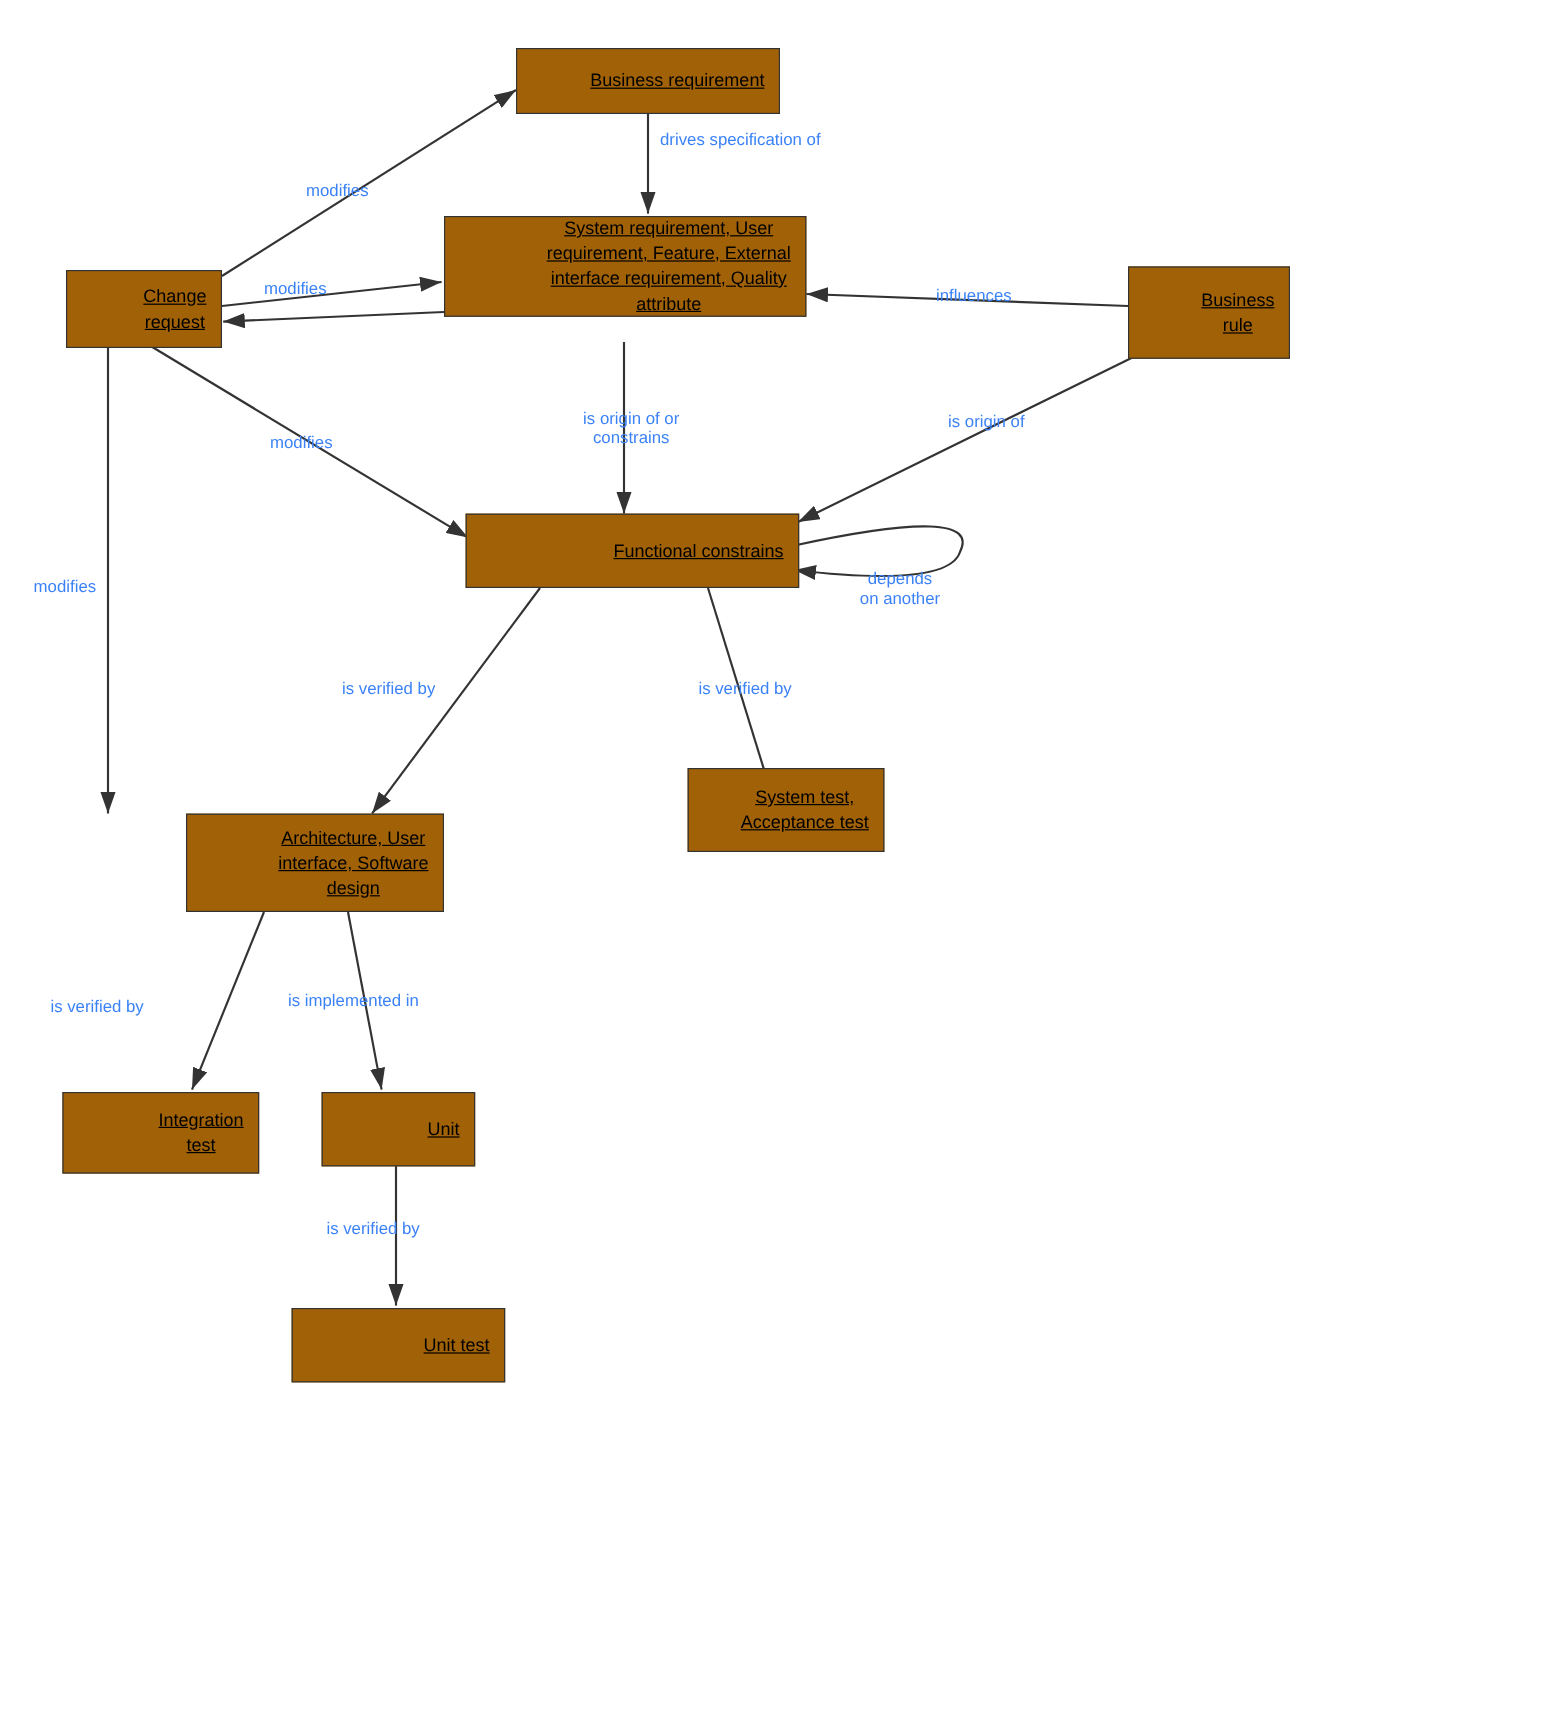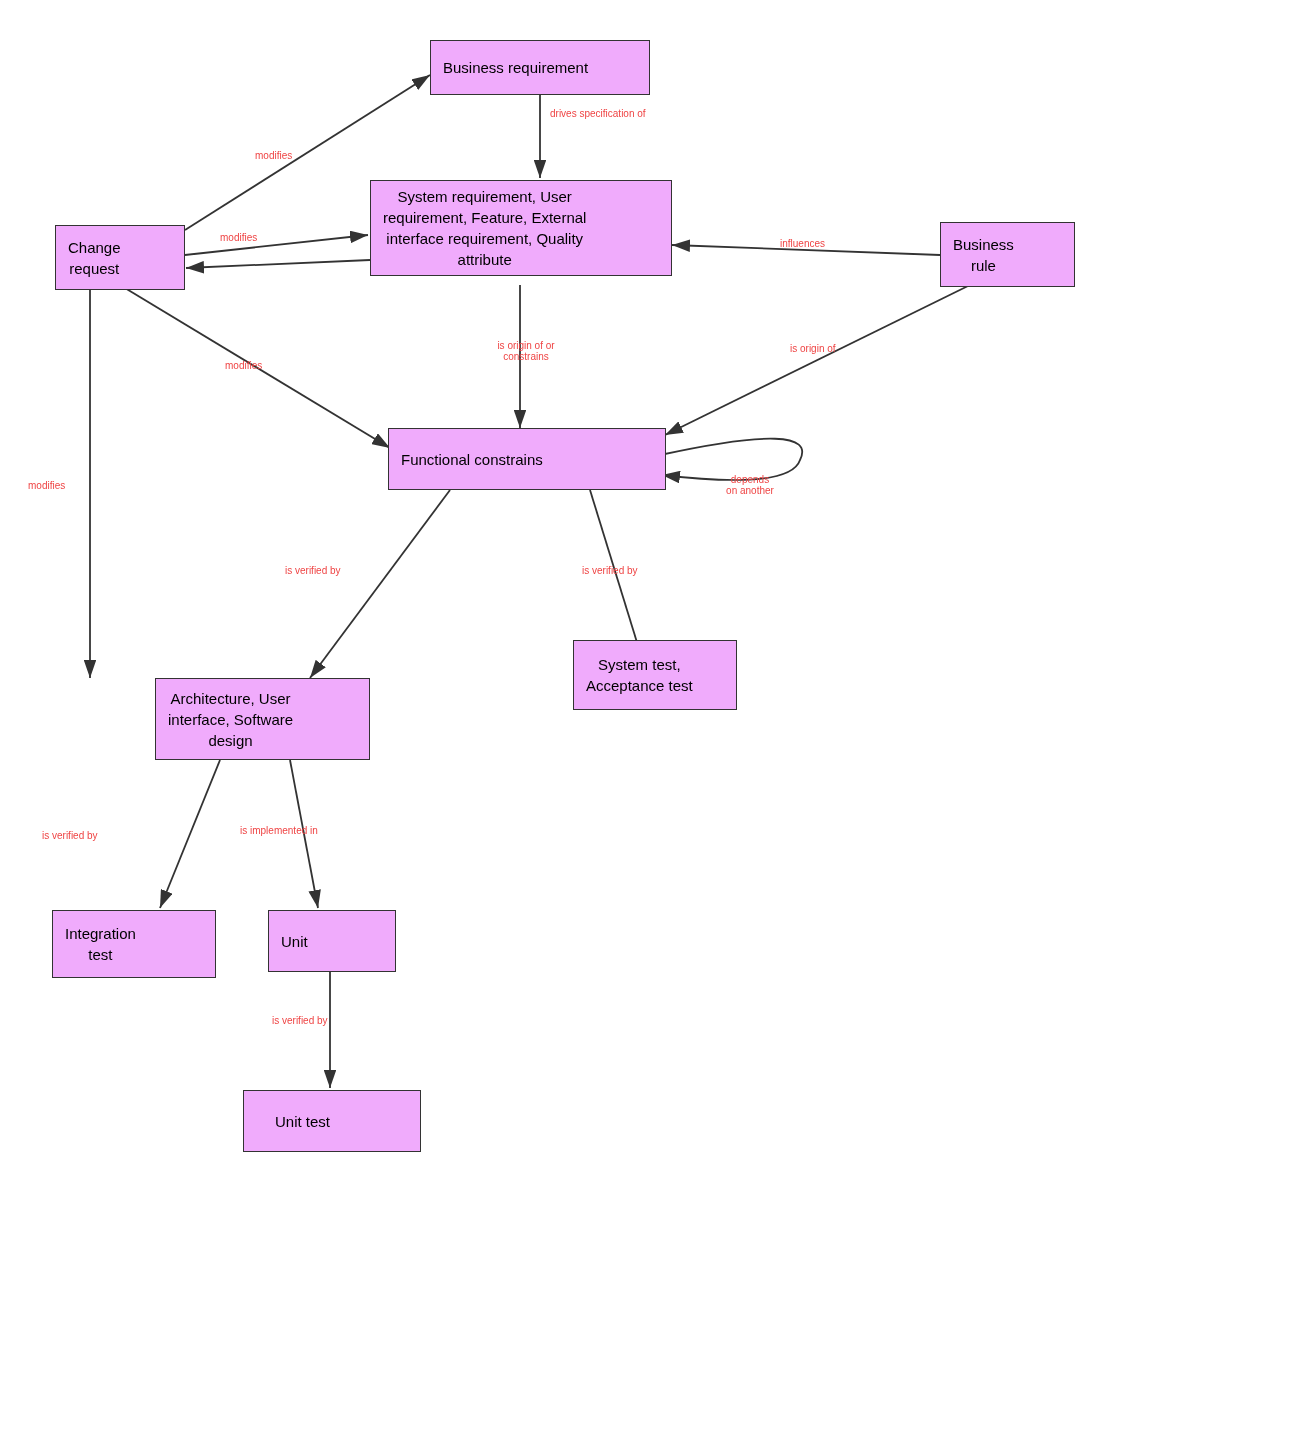--- a/index.html
+++ b/index.html
@@ -12,35 +12,36 @@
       position: relative;
       overflow: hidden;
     }
     .diagram-container {
       position: relative;
       width: 1300px;
       height: 1440px;
     }
     .node {
       position: absolute;
-      background: #f0abfc;
+      background: #a16207;
       border: 1.5px solid #333;
       display: flex;
       align-items: center;
-      justify-content: flex-start;
+      justify-content: flex-end;
       text-align: center;
       padding: 8px 12px;
       line-height: 1.4;
+      text-decoration: underline;
     }
     .label {
       position: absolute;
       background: transparent;
       text-align: center;
-      color: #ef4444;
-      font-size: 10px;
+      color: #3b82f6;
+      font-size: 14px;
       white-space: nowrap;
     }
     svg.arrows {
       position: absolute;
       top: 0; left: 0;
       width: 1300px;
       height: 1440px;
       pointer-events: none;
     }
     svg.arrows line, svg.arrows path, svg.arrows polyline {
@@ -101,25 +102,25 @@
   </svg>
 
   <div class="node" style="left:430px; top:40px; width:220px; height:55px;">
     <span>Business requirement</span>
   </div>
 
   <div class="node" style="left:55px; top:225px; width:130px; height:65px;">
     <span>Change<br>request</span>
   </div>
 
-  <div class="node" style="left:370px; top:180px; width:302px; height:96px;">
+  <div class="node" style="left:370px; top:180px; width:302px; height:84px;">
     <span>System requirement, User<br>requirement, Feature, External<br>interface requirement, Quality<br>attribute</span>
   </div>
 
-  <div class="node" style="left:940px; top:222px; width:135px; height:65px;">
+  <div class="node" style="left:940px; top:222px; width:135px; height:77px;">
     <span>Business<br>rule</span>
   </div>
 
   <div class="node" style="left:388px; top:428px; width:278px; height:62px;">
     <span>Functional constrains</span>
   </div>
 
   <div class="node" style="left:155px; top:678px; width:215px; height:82px;">
     <span>Architecture, User<br>interface, Software<br>design</span>
   </div>

